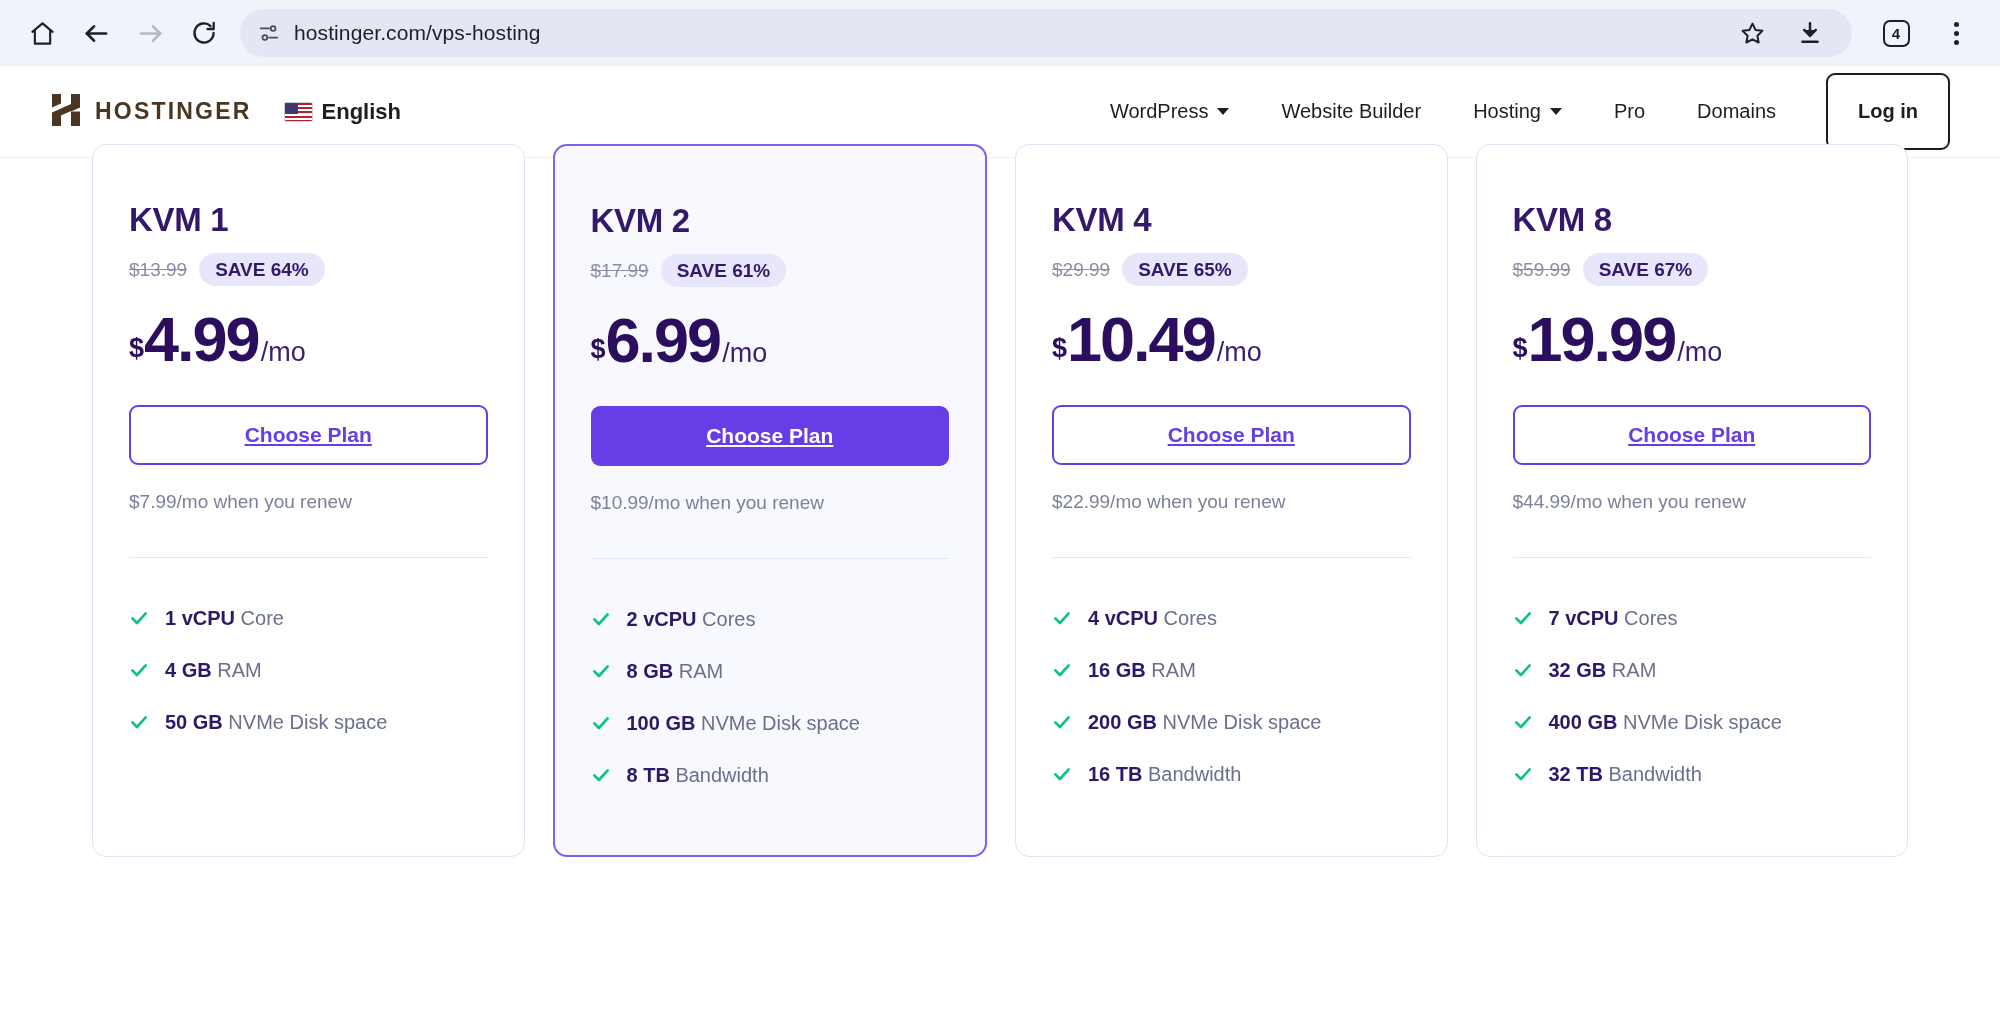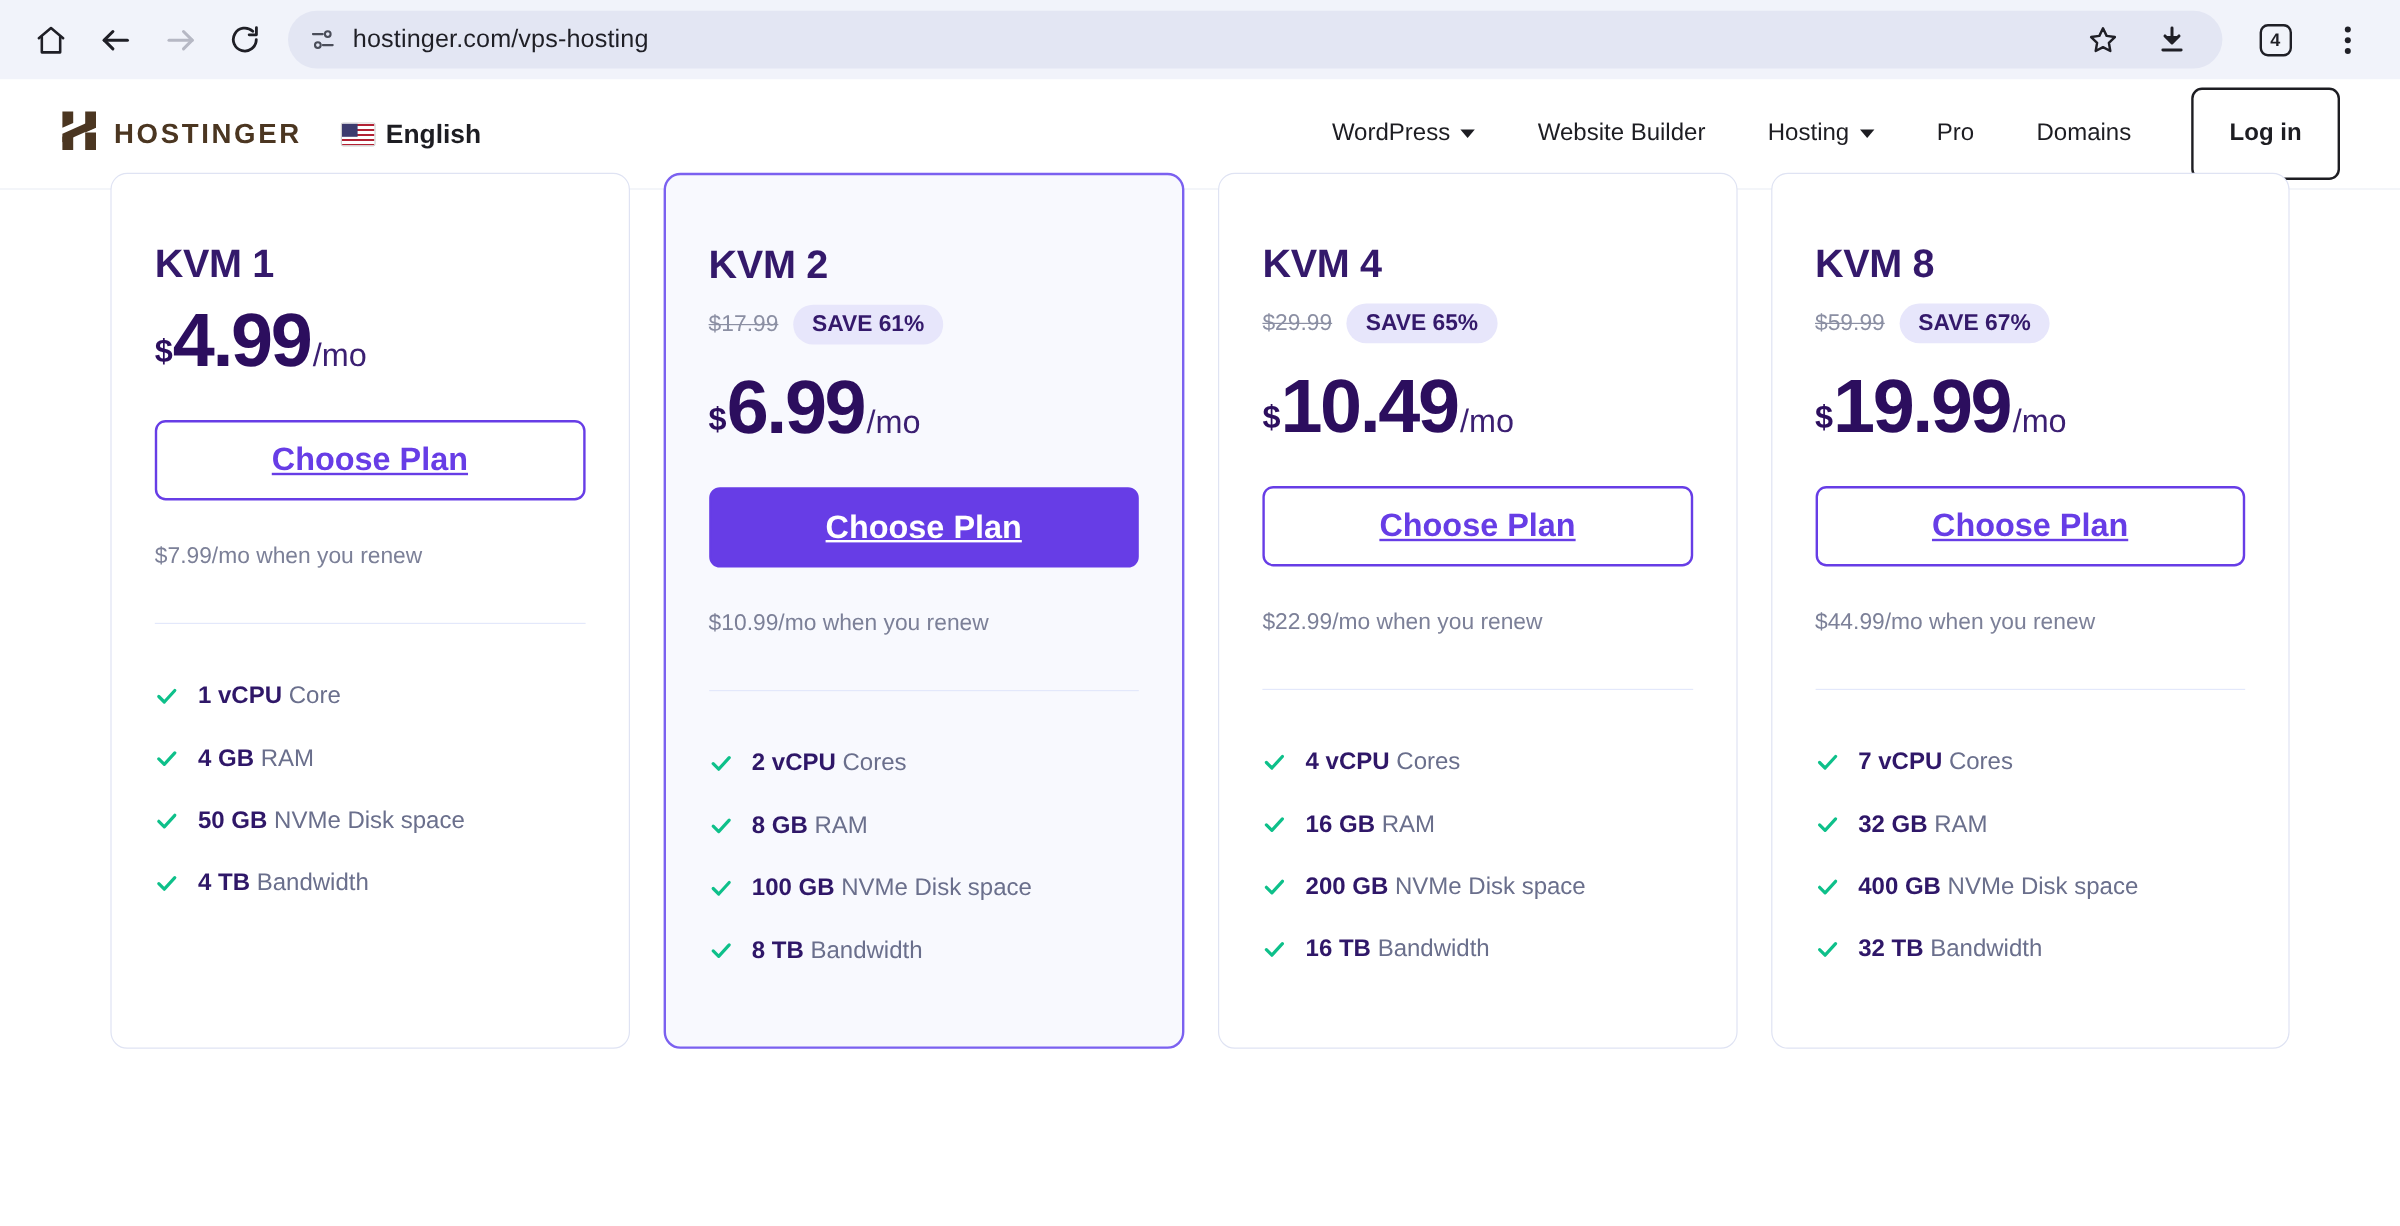--- a/index.html
+++ b/index.html
@@ -195,24 +195,24 @@
   .amt { font-size: 63px; font-weight: 800; letter-spacing: -2px; }
   .per { font-size: 27px; font-weight: 400; color: #3b1f72; margin-left: 2px; }
 
   .cta {
     display: block;
     width: 100%;
     text-align: center;
     border: 2px solid #673de6;
     border-radius: 9px;
     padding: 16px 0;
-    font-size: 27px; font-weight: 700;
+    font-size: 21px; font-weight: 700;
     color: #673de6;
     background: #fff;
-    margin-bottom: 36px;
+    margin-bottom: 26px;
   }
   .cta.solid {
     background: #673de6;
     color: #ffffff;
     border-color: #673de6;
   }
   .renew {
     font-size: 19px; color: #7c8098;
     margin-bottom: 44px;
   }
@@ -362,20 +362,24 @@
       <span>Domains</span>
     </span>
     <span class="login-btn">Log in</span>
   </nav>
 </div>
 
 <div class="pricing-wrap">
   <div class="cards" id="cards-container">
   <div class="card">
     <div class="plan-name">KVM 1</div>
+    <div class="price-row2">
+      <span class="old-price">$13.99</span>
+      <span class="save-badge">SAVE 64%</span>
+    </div>
     <div class="price-main">
       <span class="cur">$</span>
       <span class="amt">4.99</span>
       <span class="per">/mo</span>
     </div>
     <a class="cta" href="#">Choose Plan</a>
     <div class="renew">$7.99/mo when you renew</div>
     <div class="divider"></div>
     <ul class="features">
           <li class="feature">
@@ -388,26 +392,20 @@
             <svg class="check" width="20" height="20" viewBox="0 0 24 24" fill="none" stroke="#0ec08a" stroke-width="3.2" stroke-linecap="round" stroke-linejoin="round">
               <path d="M4 12.5 9.5 18 20 6.5"></path>
             </svg>
             <span><b>4 GB</b> RAM</span>
           </li>
           <li class="feature">
             <svg class="check" width="20" height="20" viewBox="0 0 24 24" fill="none" stroke="#0ec08a" stroke-width="3.2" stroke-linecap="round" stroke-linejoin="round">
               <path d="M4 12.5 9.5 18 20 6.5"></path>
             </svg>
             <span><b>50 GB</b> NVMe Disk space</span>
-          </li>
-          <li class="feature">
-            <svg class="check" width="20" height="20" viewBox="0 0 24 24" fill="none" stroke="#0ec08a" stroke-width="3.2" stroke-linecap="round" stroke-linejoin="round">
-              <path d="M4 12.5 9.5 18 20 6.5"></path>
-            </svg>
-            <span><b>4 TB</b> Bandwidth</span>
           </li>
         </ul>
   </div>
 
   <div class="card featured">
     <div class="plan-name">KVM 2</div>
     <div class="price-row2">
       <span class="old-price">$17.99</span>
       <span class="save-badge">SAVE 61%</span>
     </div>

